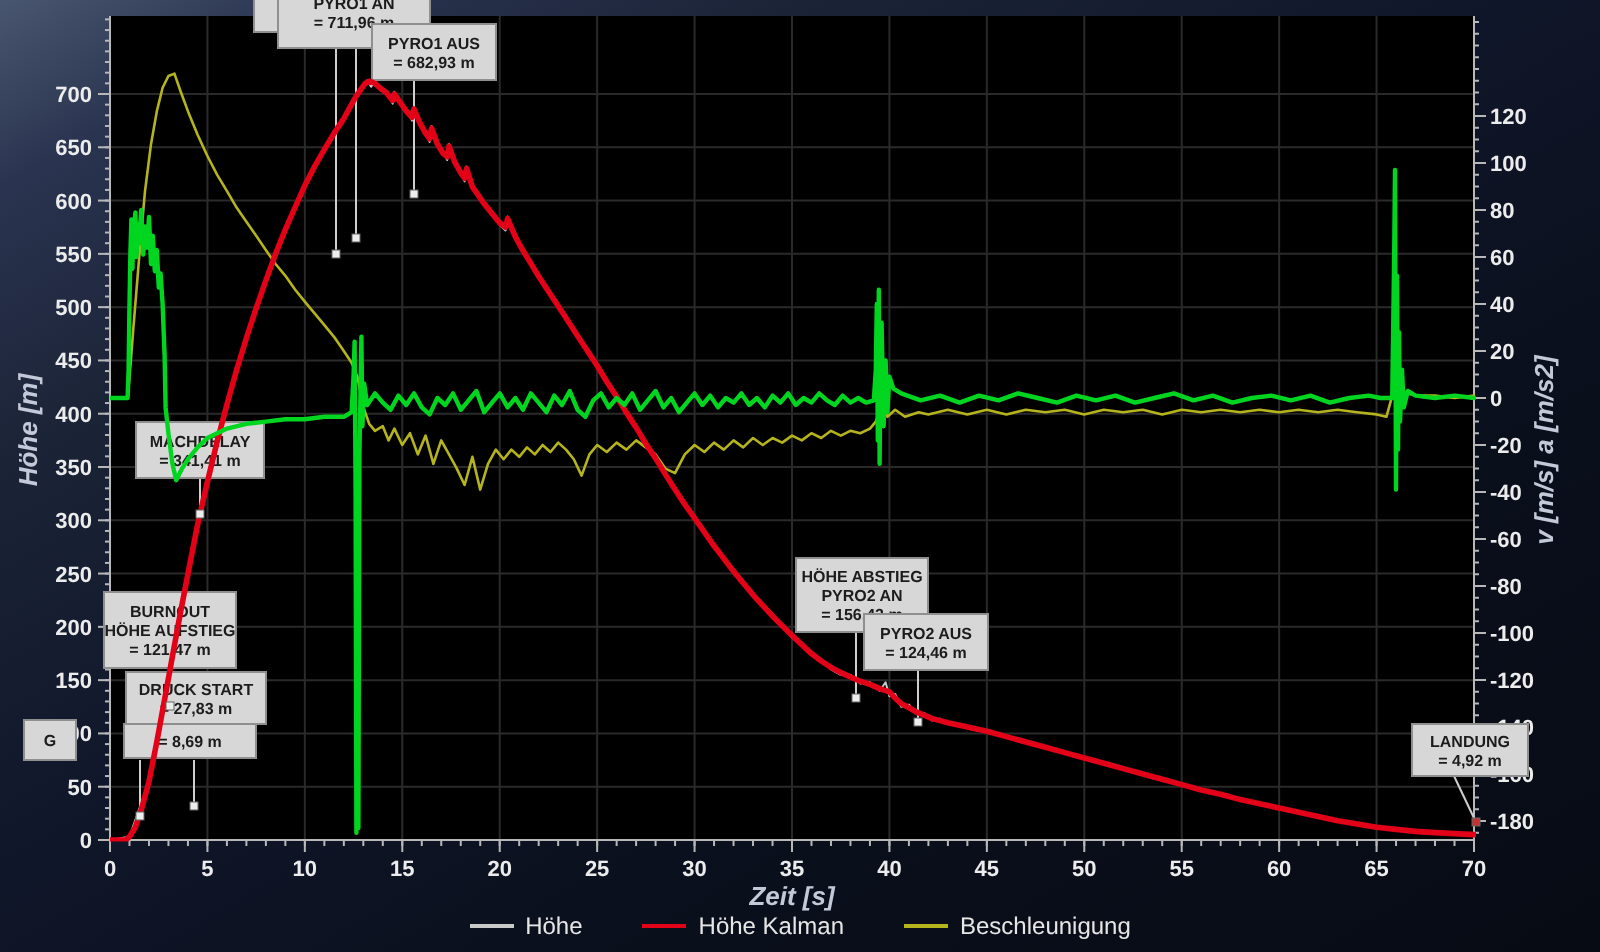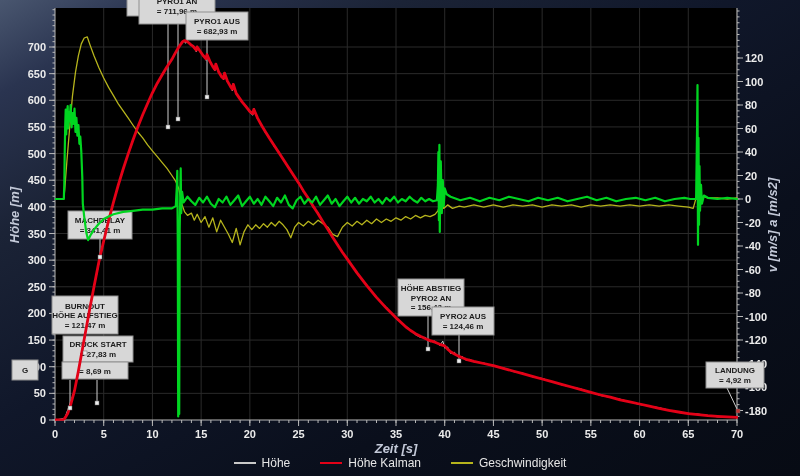--- a/index.html
+++ b/index.html
@@ -472,16 +472,16 @@
     <div class="legend-item">
       <span class="swatch" style="background: rgb(201, 201, 201); height: 1.5px;"></span>
       <span>Höhe</span>
     </div>
     <div class="legend-item">
       <span class="swatch" style="background: rgb(227, 1, 23); height: 2.8px;"></span>
       <span>Höhe Kalman</span>
     </div>
     <div class="legend-item">
       <span class="swatch" style="background: rgb(182, 180, 28); height: 1.5px;"></span>
-      <span>Geschwindigkeit</span>
+      <span>Beschleunigung</span>
     </div>
   </div>
 </div>
 
 </body></html>

